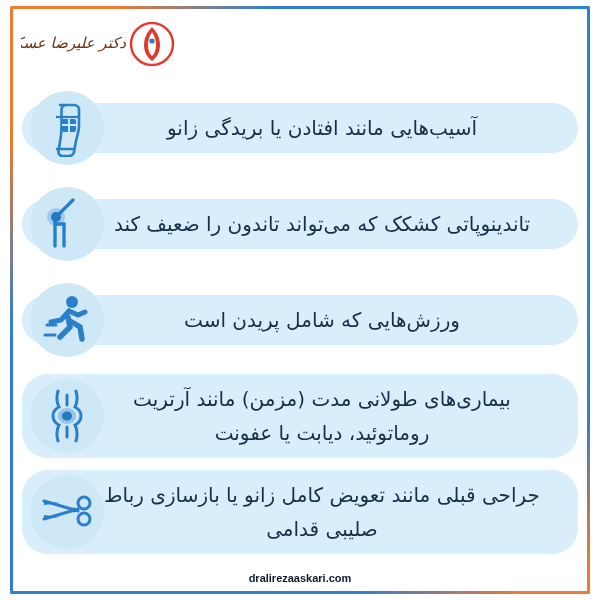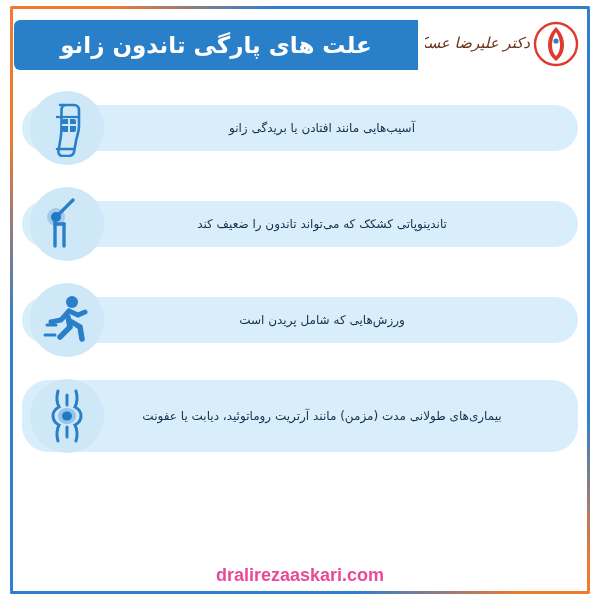--- a/index.html
+++ b/index.html
@@ -137,21 +137,21 @@
     display: flex;
     align-items: center;
     justify-content: center;
     padding: 8px 26px 8px 70px;
     box-sizing: border-box;
     margin-right: 0;
   }
   .row.tall .bubble { min-height: 72px; justify-content: center; }
   .row .bubble .txt {
     color: #17304a;
-    font-size: 12px;
+    font-size: 20px;
     line-height: 1.7;
     text-align: center;
     direction: rtl;
   }
   .icon-circle {
     position: absolute;
     left: 8px;
     top: 50%;
     transform: translateY(-50%);
     width: 74px;
@@ -168,41 +168,38 @@
 
   
   .footer {
     position: absolute;
     bottom: 14px;
     left: 0;
     right: 0;
     text-align: center;
   }
   .footer .url {
-    color: #ec4899;
-    font-size: 18px;
+    color: #0f172a;
+    font-size: 11px;
     font-weight: bold;
     direction: ltr;
     font-family: "Liberation Sans", sans-serif;
   }
 </style>
 </head>
 <body>
 
 <div class="poster">
 
   <div class="frame-top"></div>
   <div class="frame-bottom"></div>
   <div class="frame-left"></div>
   <div class="frame-right"></div>
 
   <div class="header">
-    <div class="title-bar">
-      <span class="title-text">علت های پارگی تاندون زانو</span>
-    </div>
     <div class="logo">
       <div class="logo-mark">
         <svg width="48" height="52" viewBox="0 0 48 52">
           <circle cx="24" cy="26" r="21" fill="none" stroke="#e03a2f" stroke-width="2.4"></circle>
           <path d="M24 9 c-5 5 -8 11 -8 18 c0 8 4 13 8 16 c4 -3 8 -8 8 -16 c0 -7 -3 -13 -8 -18 z" fill="#e03a2f"></path>
           <path d="M24 14 c-2.5 4 -4 8 -4 13 c0 6 2 9 4 11 c2 -2 4 -5 4 -11 c0 -5 -1.5 -9 -4 -13 z" fill="#ffffff"></path>
           <circle cx="24" cy="23" r="2.6" fill="#2a7fc9"></circle>
         </svg>
       </div>
       <div class="logo-script">دکتر علیرضا عسکری</div>
@@ -266,20 +263,36 @@
         <svg width="56" height="58" viewBox="0 0 56 58">
           <path d="M19 4 c-2 7 -1 12 1 16 c-4 2 -6 6 -6 9 c0 3 2 7 6 9 c-2 4 -3 9 -1 16" stroke="#2a7fc9" stroke-width="3" fill="none" stroke-linecap="round"></path>
           <path d="M37 4 c2 7 1 12 -1 16 c4 2 6 6 6 9 c0 3 -2 7 -6 9 c2 4 3 9 1 16" stroke="#2a7fc9" stroke-width="3" fill="none" stroke-linecap="round"></path>
           <ellipse cx="28" cy="29" rx="9" ry="8" fill="#2a7fc9" opacity="0.35"></ellipse>
           <ellipse cx="28" cy="29" rx="5" ry="4.5" fill="#1f7ac2"></ellipse>
           <path d="M28 8 v10 M28 40 v10" stroke="#2a7fc9" stroke-width="3" stroke-linecap="round"></path>
         </svg>
       </div>
     </div>
 
+    <div class="row tall">
+      <div class="bubble">
+        <span class="txt">جراحی قبلی مانند تعویض کامل زانو یا بازسازی رباط صلیبی قدامی</span>
+      </div>
+      <div class="icon-circle">
+        <svg width="58" height="46" viewBox="0 0 58 46">
+          <path d="M6 12 L40 22" stroke="#2a7fc9" stroke-width="3" stroke-linecap="round"></path>
+          <path d="M6 30 L40 20" stroke="#2a7fc9" stroke-width="3" stroke-linecap="round"></path>
+          <path d="M6 12 L22 14 L6 16 z" fill="#2a7fc9"></path>
+          <path d="M6 26 L22 28 L6 30 z" fill="#2a7fc9"></path>
+          <circle cx="46" cy="14" r="6" fill="none" stroke="#2a7fc9" stroke-width="3"></circle>
+          <circle cx="46" cy="30" r="6" fill="none" stroke="#2a7fc9" stroke-width="3"></circle>
+          <circle cx="36" cy="21" r="2.4" fill="#2a7fc9"></circle>
+        </svg>
+      </div>
+    </div>
 
   </div>
 
   <div class="footer">
     <span class="url">dralirezaaskari.com</span>
   </div>
 
 </div>
 
 </body></html>

